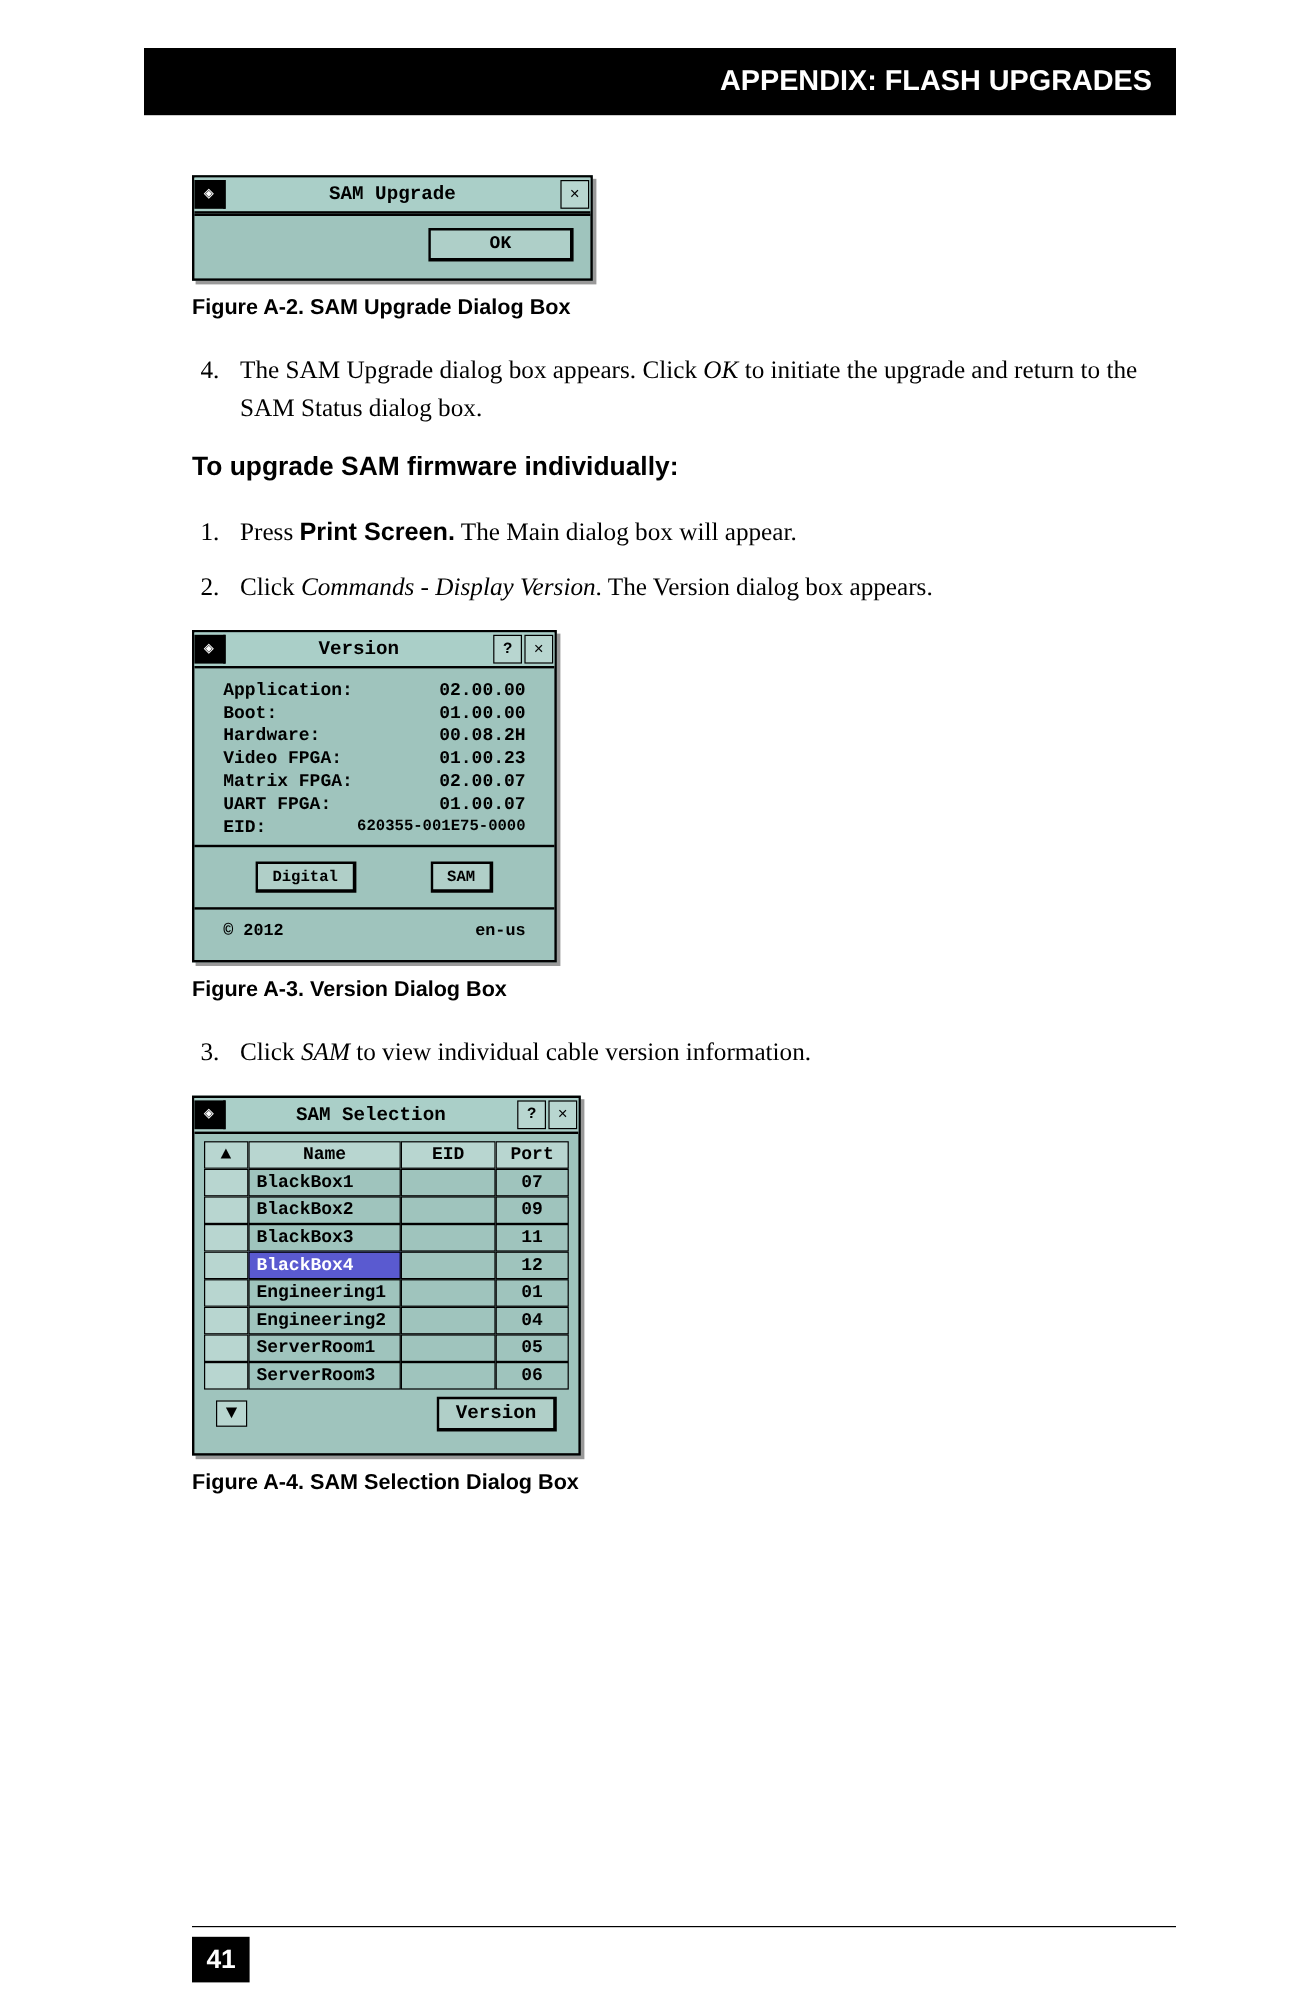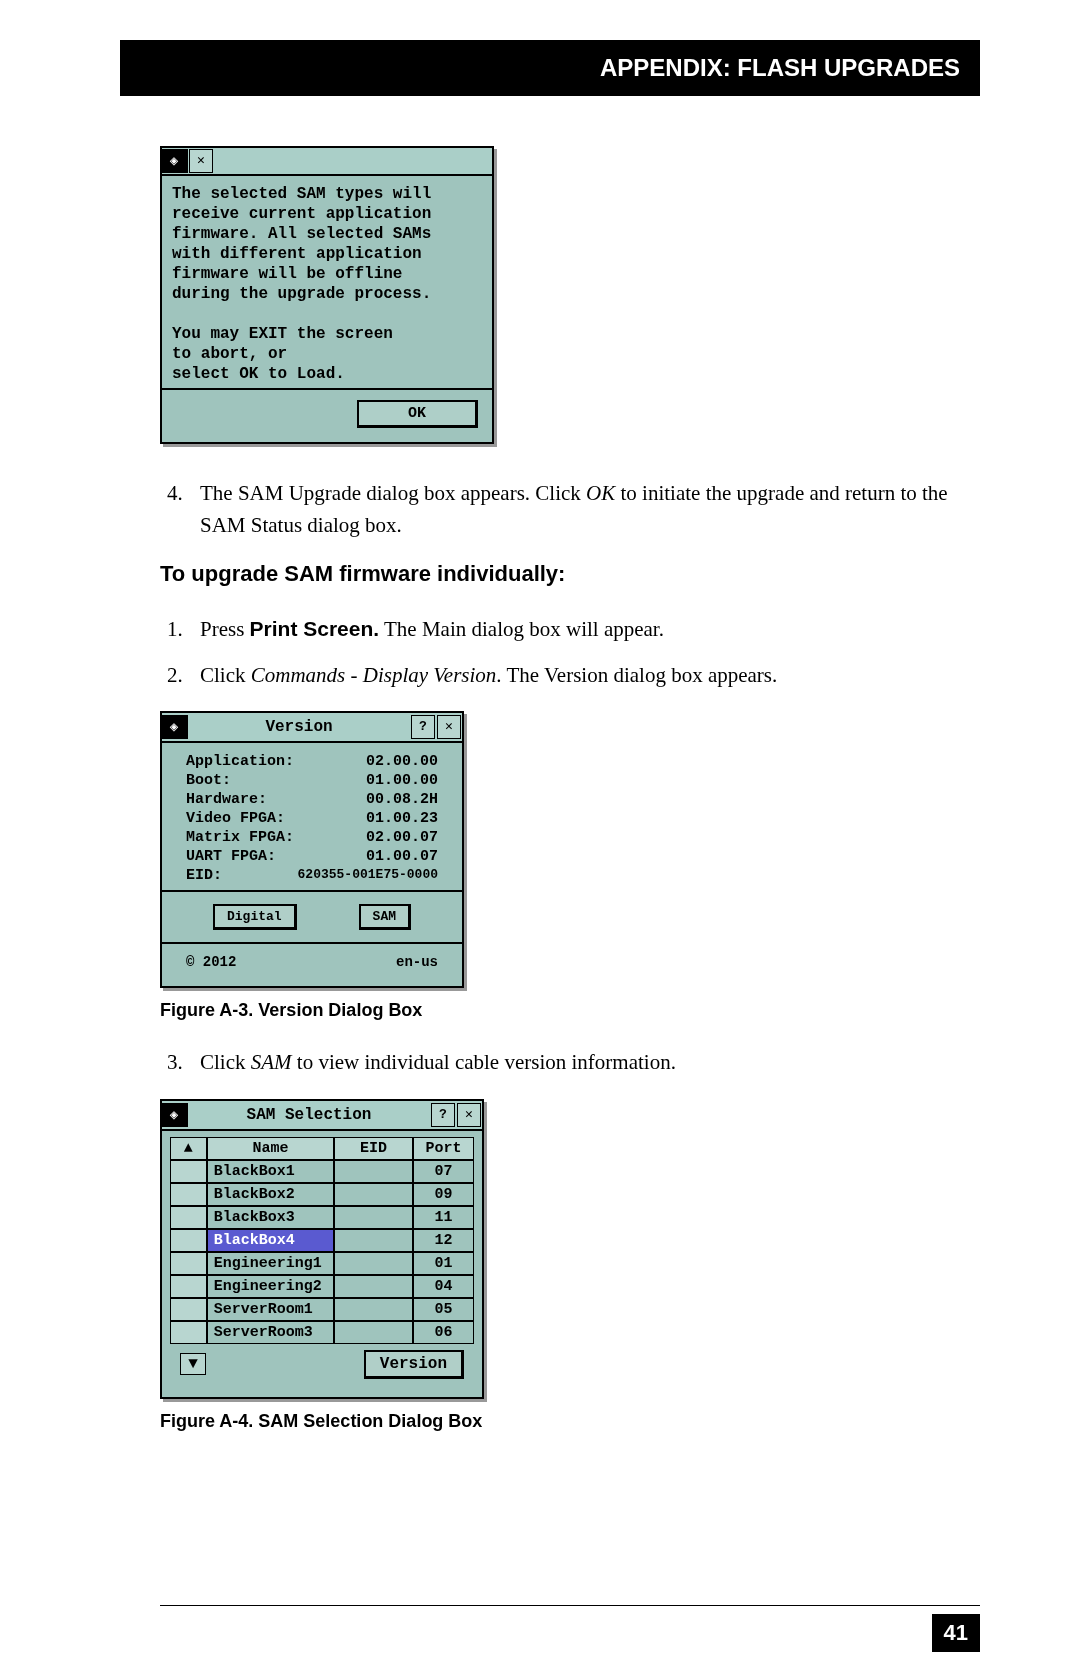--- a/index.html
+++ b/index.html
@@ -178,21 +178,21 @@
     padding: 3px 14px; background:#b0cfc8;
   }
   .page-footer {
     position: absolute;
     bottom: 28px;
     right: 100px;
     width: calc(100% - 260px);
     border-top: 1px solid #000;
     padding-top: 8px;
     display: flex;
-    justify-content: flex-end;
+    justify-content: flex-start;
   }
   .page-num {
     background: #000;
     color: #fff;
     font-family: Arial, Helvetica, sans-serif;
     font-weight: bold;
     font-size: 22px;
     padding: 6px 12px;
   }
 </style>
@@ -202,38 +202,30 @@
 <div class="page">
 
   <div class="header-bar">
     <span>APPENDIX: FLASH UPGRADES</span>
   </div>
 
   
   <div class="dialog" style="width:330px;">
     <div class="dlg-title">
       <span class="icon">◈</span>
+      <span class="ttxt">SAM Upgrade</span>
       <span class="btn-sq">✕</span>
     </div>
-    <div class="dlg-body">The selected SAM types will
-receive current application
-firmware. All selected SAMs
-with different application
-firmware will be offline
-during the upgrade process.
-
-You may EXIT the screen
-to abort, or
-select OK to Load.</div>
     <div style="border-top:2px solid #000;"></div>
     <div class="dlg-button-row">
       <span class="dlg-ok">OK</span>
     </div>
   </div>
 
+  <div class="caption">Figure A-2. SAM Upgrade Dialog Box</div>
 
   <ol class="instr" start="4">
     <li>
       <span>The SAM Upgrade dialog box appears. Click </span><em>OK</em><span> to initiate the upgrade and return to the SAM Status dialog box.</span>
     </li>
   </ol>
 
   <div class="section-h">To upgrade SAM firmware individually:</div>
 
   <ol class="instr">

